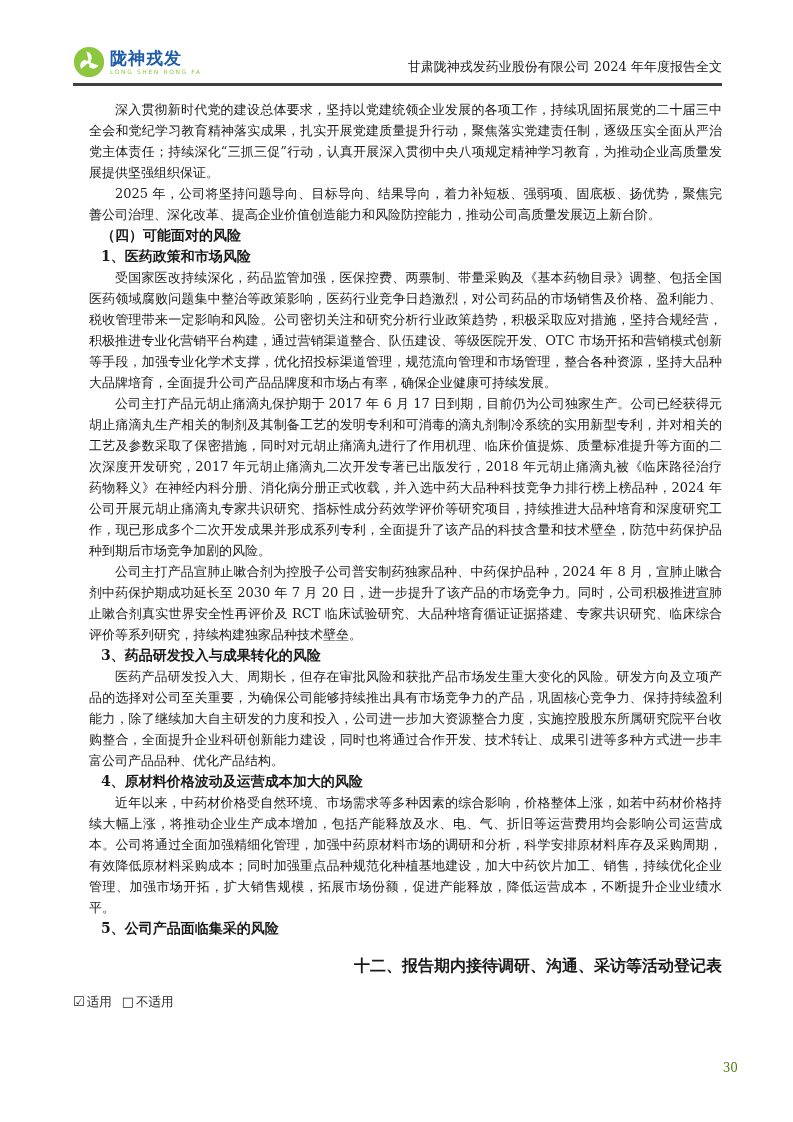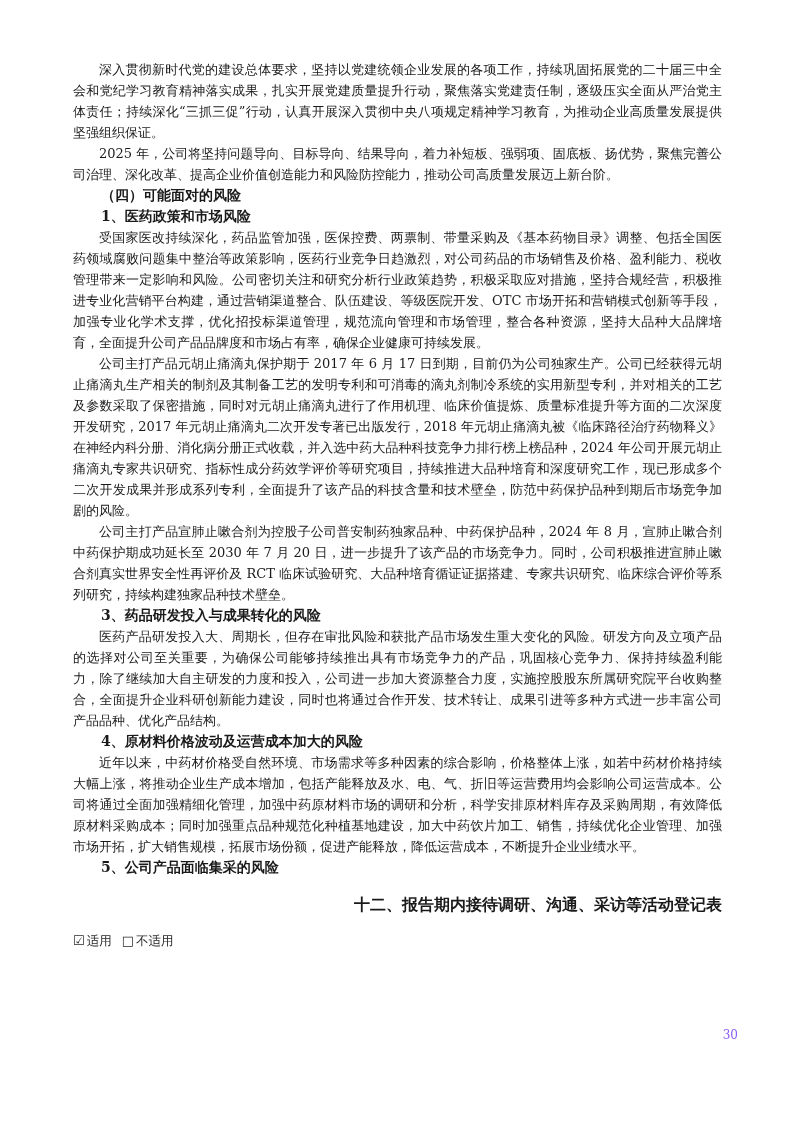--- a/index.html
+++ b/index.html
@@ -55,20 +55,21 @@
   }
   
   .content {
     margin-top: 13px;
     font-size: 13px;
     line-height: 21px;
     text-align: justify;
   }
   .content p.body-p {
     text-indent: 2em;
+    margin-left: 16px;
   }
   .content .sub-heading {
     font-size: 14px;
     font-weight: bold;
     text-indent: 2em;
     text-align: left;
   }
   .section-heading {
     font-size: 16px;
     font-weight: bold;
@@ -86,32 +87,50 @@
   }
   .appl-item { display: inline-flex; align-items: center; gap: 2px; }
   .chk {
     font-family: "DejaVu Sans", "Liberation Sans", sans-serif;
     font-size: 13px;
     line-height: 1;
   }
   
   .page-number {
     position: absolute;
-    top: 1028px;
+    top: 1061px;
     right: 55px;
     font-size: 12px;
-    color: #8b5cf6;
+    color: #4d7c0f;
   }
 </style>
 </head>
 <body>
 
 <div class="page">
   <div class="page-inner">
 
+    <header class="hdr">
+      <div class="logo">
+        <svg class="logo-mark" viewBox="0 0 36 36" aria-hidden="true">
+          <circle cx="18" cy="18" r="17" fill="#8dc63f"></circle>
+          <g fill="#ffffff">
+            <path d="M18 18 L15 6 Q22 8 21 15 Z"></path>
+            <path d="M18 18 L29 22 Q24 28 18.5 24 Z"></path>
+            <path d="M18 18 L9 26 Q6 18 13 15.5 Z"></path>
+            <circle cx="18" cy="18" r="2.2"></circle>
+          </g>
+        </svg>
+        <span class="logo-text">
+          <span class="logo-cn">陇神戎发</span>
+          <span class="logo-en">LONG SHEN RONG FA</span>
+        </span>
+      </div>
+      <div class="hdr-title">甘肃陇神戎发药业股份有限公司 2024 年年度报告全文</div>
+    </header>
 
     <main class="content">
       <p class="body-p">深入贯彻新时代党的建设总体要求，坚持以党建统领企业发展的各项工作，持续巩固拓展党的二十届三中全会和党纪学习教育精神落实成果，扎实开展党建质量提升行动，聚焦落实党建责任制，逐级压实全面从严治党主体责任；持续深化“三抓三促”行动，认真开展深入贯彻中央八项规定精神学习教育，为推动企业高质量发展提供坚强组织保证。</p>
       <p class="body-p">2025 年，公司将坚持问题导向、目标导向、结果导向，着力补短板、强弱项、固底板、扬优势，聚焦完善公司治理、深化改革、提高企业价值创造能力和风险防控能力，推动公司高质量发展迈上新台阶。</p>
       <h3 class="sub-heading">（四）可能面对的风险</h3>
       <h4 class="sub-heading">1、医药政策和市场风险</h4>
       <p class="body-p">受国家医改持续深化，药品监管加强，医保控费、两票制、带量采购及《基本药物目录》调整、包括全国医药领域腐败问题集中整治等政策影响，医药行业竞争日趋激烈，对公司药品的市场销售及价格、盈利能力、税收管理带来一定影响和风险。公司密切关注和研究分析行业政策趋势，积极采取应对措施，坚持合规经营，积极推进专业化营销平台构建，通过营销渠道整合、队伍建设、等级医院开发、OTC 市场开拓和营销模式创新等手段，加强专业化学术支撑，优化招投标渠道管理，规范流向管理和市场管理，整合各种资源，坚持大品种大品牌培育，全面提升公司产品品牌度和市场占有率，确保企业健康可持续发展。</p>
       <p class="body-p">公司主打产品元胡止痛滴丸保护期于 2017 年 6 月 17 日到期，目前仍为公司独家生产。公司已经获得元胡止痛滴丸生产相关的制剂及其制备工艺的发明专利和可消毒的滴丸剂制冷系统的实用新型专利，并对相关的工艺及参数采取了保密措施，同时对元胡止痛滴丸进行了作用机理、临床价值提炼、质量标准提升等方面的二次深度开发研究，2017 年元胡止痛滴丸二次开发专著已出版发行，2018 年元胡止痛滴丸被《临床路径治疗药物释义》在神经内科分册、消化病分册正式收载，并入选中药大品种科技竞争力排行榜上榜品种，2024 年公司开展元胡止痛滴丸专家共识研究、指标性成分药效学评价等研究项目，持续推进大品种培育和深度研究工作，现已形成多个二次开发成果并形成系列专利，全面提升了该产品的科技含量和技术壁垒，防范中药保护品种到期后市场竞争加剧的风险。</p>
       <p class="body-p">公司主打产品宣肺止嗽合剂为控股子公司普安制药独家品种、中药保护品种，2024 年 8 月，宣肺止嗽合剂中药保护期成功延长至 2030 年 7 月 20 日，进一步提升了该产品的市场竞争力。同时，公司积极推进宣肺止嗽合剂真实世界安全性再评价及 RCT 临床试验研究、大品种培育循证证据搭建、专家共识研究、临床综合评价等系列研究，持续构建独家品种技术壁垒。</p>
       <h4 class="sub-heading">3、药品研发投入与成果转化的风险</h4>

